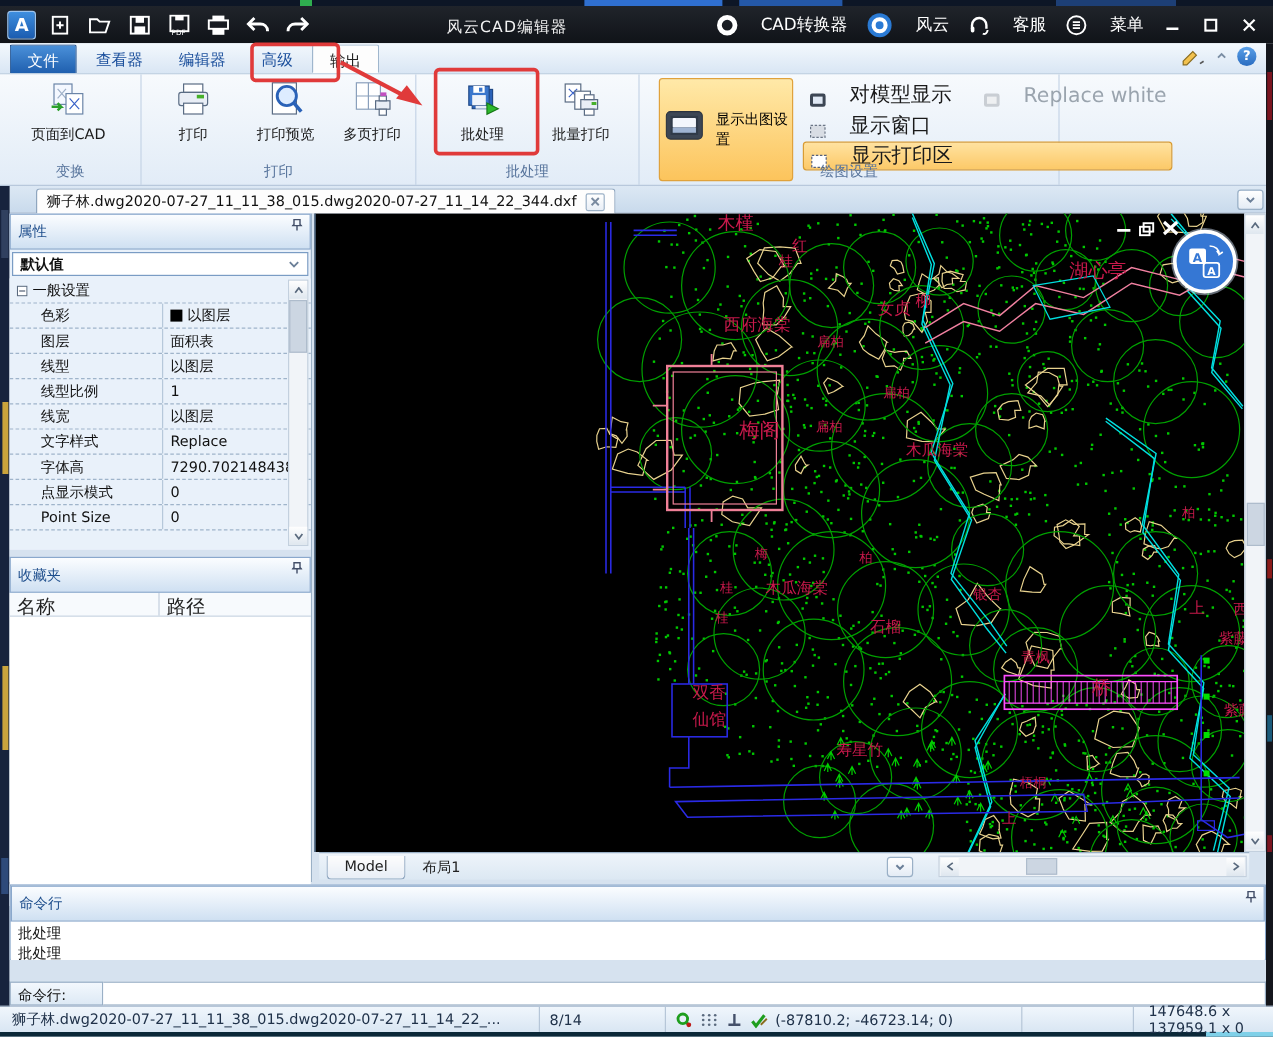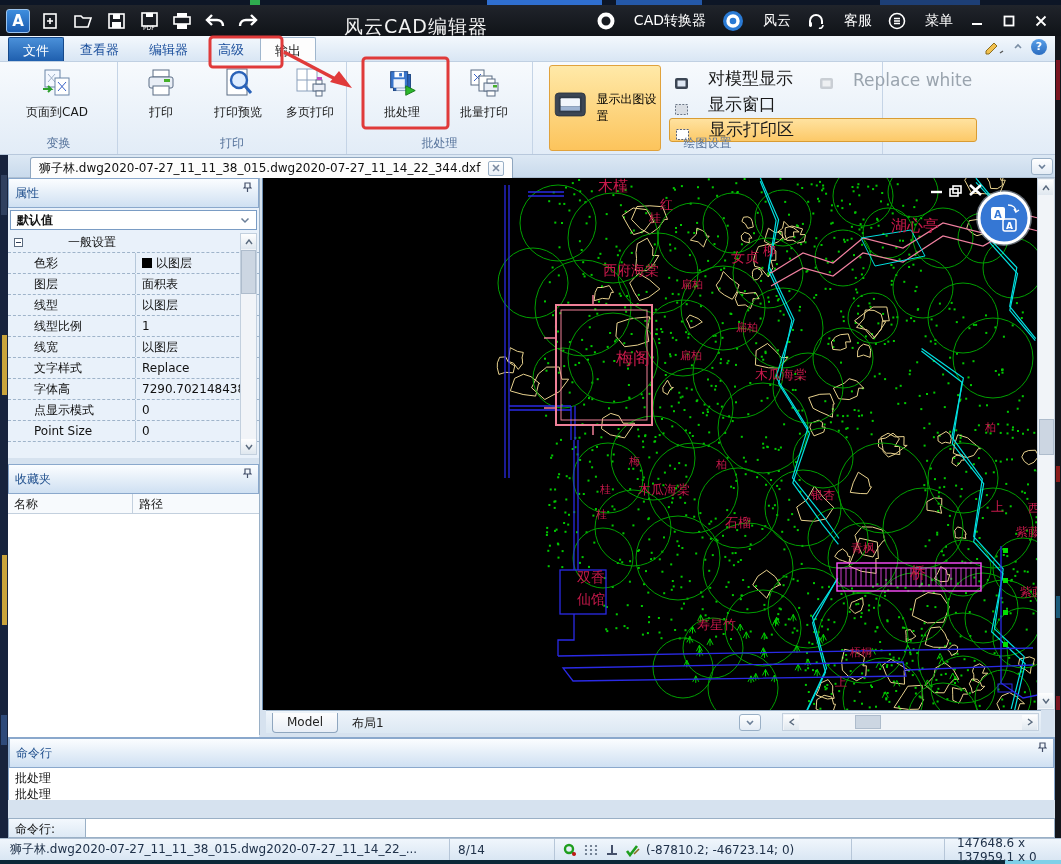--- a/index.html
+++ b/index.html
@@ -9,21 +9,21 @@
 
   
   .top-sliver { left:0; top:0; width:1061px; height:5px; background:#0d1626; }
   .top-sliver .frag { position:absolute; top:0; height:5px; }
 
   
   .titlebar { left:0; top:5px; width:1061px; height:31px; background:linear-gradient(#20242b,#101318); display:flex; align-items:center; color:#fff; }
   .app-logo { width:24px; height:24px; margin-left:6px; background:linear-gradient(#3e8ede,#1b5cb0); border:1px solid #9cc4ee; border-radius:3px; color:#fff; font-weight:bold; font-size:15px; display:flex; align-items:center; justify-content:center; }
   .qbtn { width:26px; height:22px; margin-left:7px; display:flex; align-items:center; justify-content:center; }
   .qbtn svg { display:block; }
-  .win-title { position:absolute; left:344px; top:9px; font-size:19px; color:#f2f2f2; letter-spacing:1px; }
+  .win-title { position:absolute; left:372px; top:9px; font-size:13px; color:#f2f2f2; letter-spacing:1px; }
   .tb-right { position:absolute; right:8px; top:0; height:31px; display:flex; align-items:center; gap:8px; color:#fff; font-size:14px; }
   .tb-item { display:flex; align-items:center; gap:19px; padding:0 4px; height:31px; cursor:default; }
   .winbtn { width:24px; height:22px; display:flex; align-items:center; justify-content:center; }
 
   
   .menubar { left:0; top:36px; width:1061px; height:26px; background:linear-gradient(#f3f8fd,#d9e6f4); border-bottom:1px solid #c0d0e2; display:flex; align-items:flex-end; }
   .mtab { height:24px; padding:4px 14px 3px; font-size:13px; color:#1b4f9c; margin-left:2px; }
   .mtab.file { background:linear-gradient(#4a90d9,#1f5fae); color:#fff; border:1px solid #16498a; border-bottom:none; border-radius:2px 2px 0 0; margin-left:8px; }
   .mtab.active { background:#fdfdfd; color:#222; border:1px solid #9fb6cd; border-bottom:1px solid #fdfdfd; border-radius:2px 2px 0 0; }
   .menubar-right { position:absolute; right:14px; top:39px; display:flex; align-items:center; gap:8px; }
@@ -60,26 +60,26 @@
 
   
   .panel-col { left:8px; top:178px; width:252px; height:557px; background:#e9f1fa; border-right:1px solid #9ab0c6; }
   .phdr { position:relative; height:30px; background:linear-gradient(#fbfdff,#cfe0f2); border:1px solid #8aa8cc; display:flex; align-items:center; padding:0 6px; color:#1e4e8c; font-size:12px; }
   .phdr .pin { position:absolute; right:6px; top:3px; }
   .preset { margin:2px 2px; height:20px; background:#fff; border:1px solid #7a9cc4; display:flex; align-items:center; justify-content:space-between; padding:0 6px; font-size:12px; color:#111;font-weight:bold; }
   .grid { position:relative; background:#e9f1fa; }
   .grow { display:flex; height:21px; border-bottom:1px dashed #9fb4ca; font-size:12px; color:#111; align-items:center; }
   .grow .gl { width:128px; padding-left:26px; border-right:1px solid #b6c8da; height:100%; display:flex; align-items:center; }
   .grow .gv { flex:1; padding-left:6px; display:flex; align-items:center; gap:4px; }
-  .grow.group .gl { padding-left:6px; border-right:none;gap:41px; }
+  .grow.group .gl { padding-left:6px; border-right:none; }
   .swatch { width:10px; height:10px; background:#000; display:inline-block; }
   .vscroll { position:absolute; right:2px; top:0; width:17px; background:#f1f4f8; border:1px solid #c3d0de; }
   .sbtn { width:15px; height:15px; display:flex; align-items:center; justify-content:center; background:linear-gradient(#fefefe,#dfe7ef); }
   .sthumb { position:absolute; left:0; width:15px; background:#ccd6e2; border:1px solid #aebccc; }
-  .fav-cols { display:flex; height:20px; background:#f7fafd; border-bottom:1px solid #c3d0de; font-size:12px; color:#222; }
+  .fav-cols { display:flex; height:20px; background:#f7fafd; border-bottom:1px solid #c3d0de; font-size:16px; color:#222; }
   .fav-cols > div { padding:2px 6px; }
   .fav-cols .c1 { width:125px; border-right:1px solid #c3d0de; }
   .fav-body { background:#fff; height:236px; }
 
   
   .viewport { left:262px; top:178px; width:775px; height:532px; background:#000; border-left:1px solid #6b8cae; }
   .viewport svg { display:block; }
   .vp-vscroll { left:1037px; top:178px; width:18px; height:532px; background:#f1f4f8; border:1px solid #c3d0de; }
   .vp-vscroll .sthumb { left:1px; }
   .tabrow { left:266px; top:710px; width:775px; height:23px; background:linear-gradient(#eef4fa,#dce8f3); border-top:1px solid #9ab0c6; display:flex; align-items:center; }

